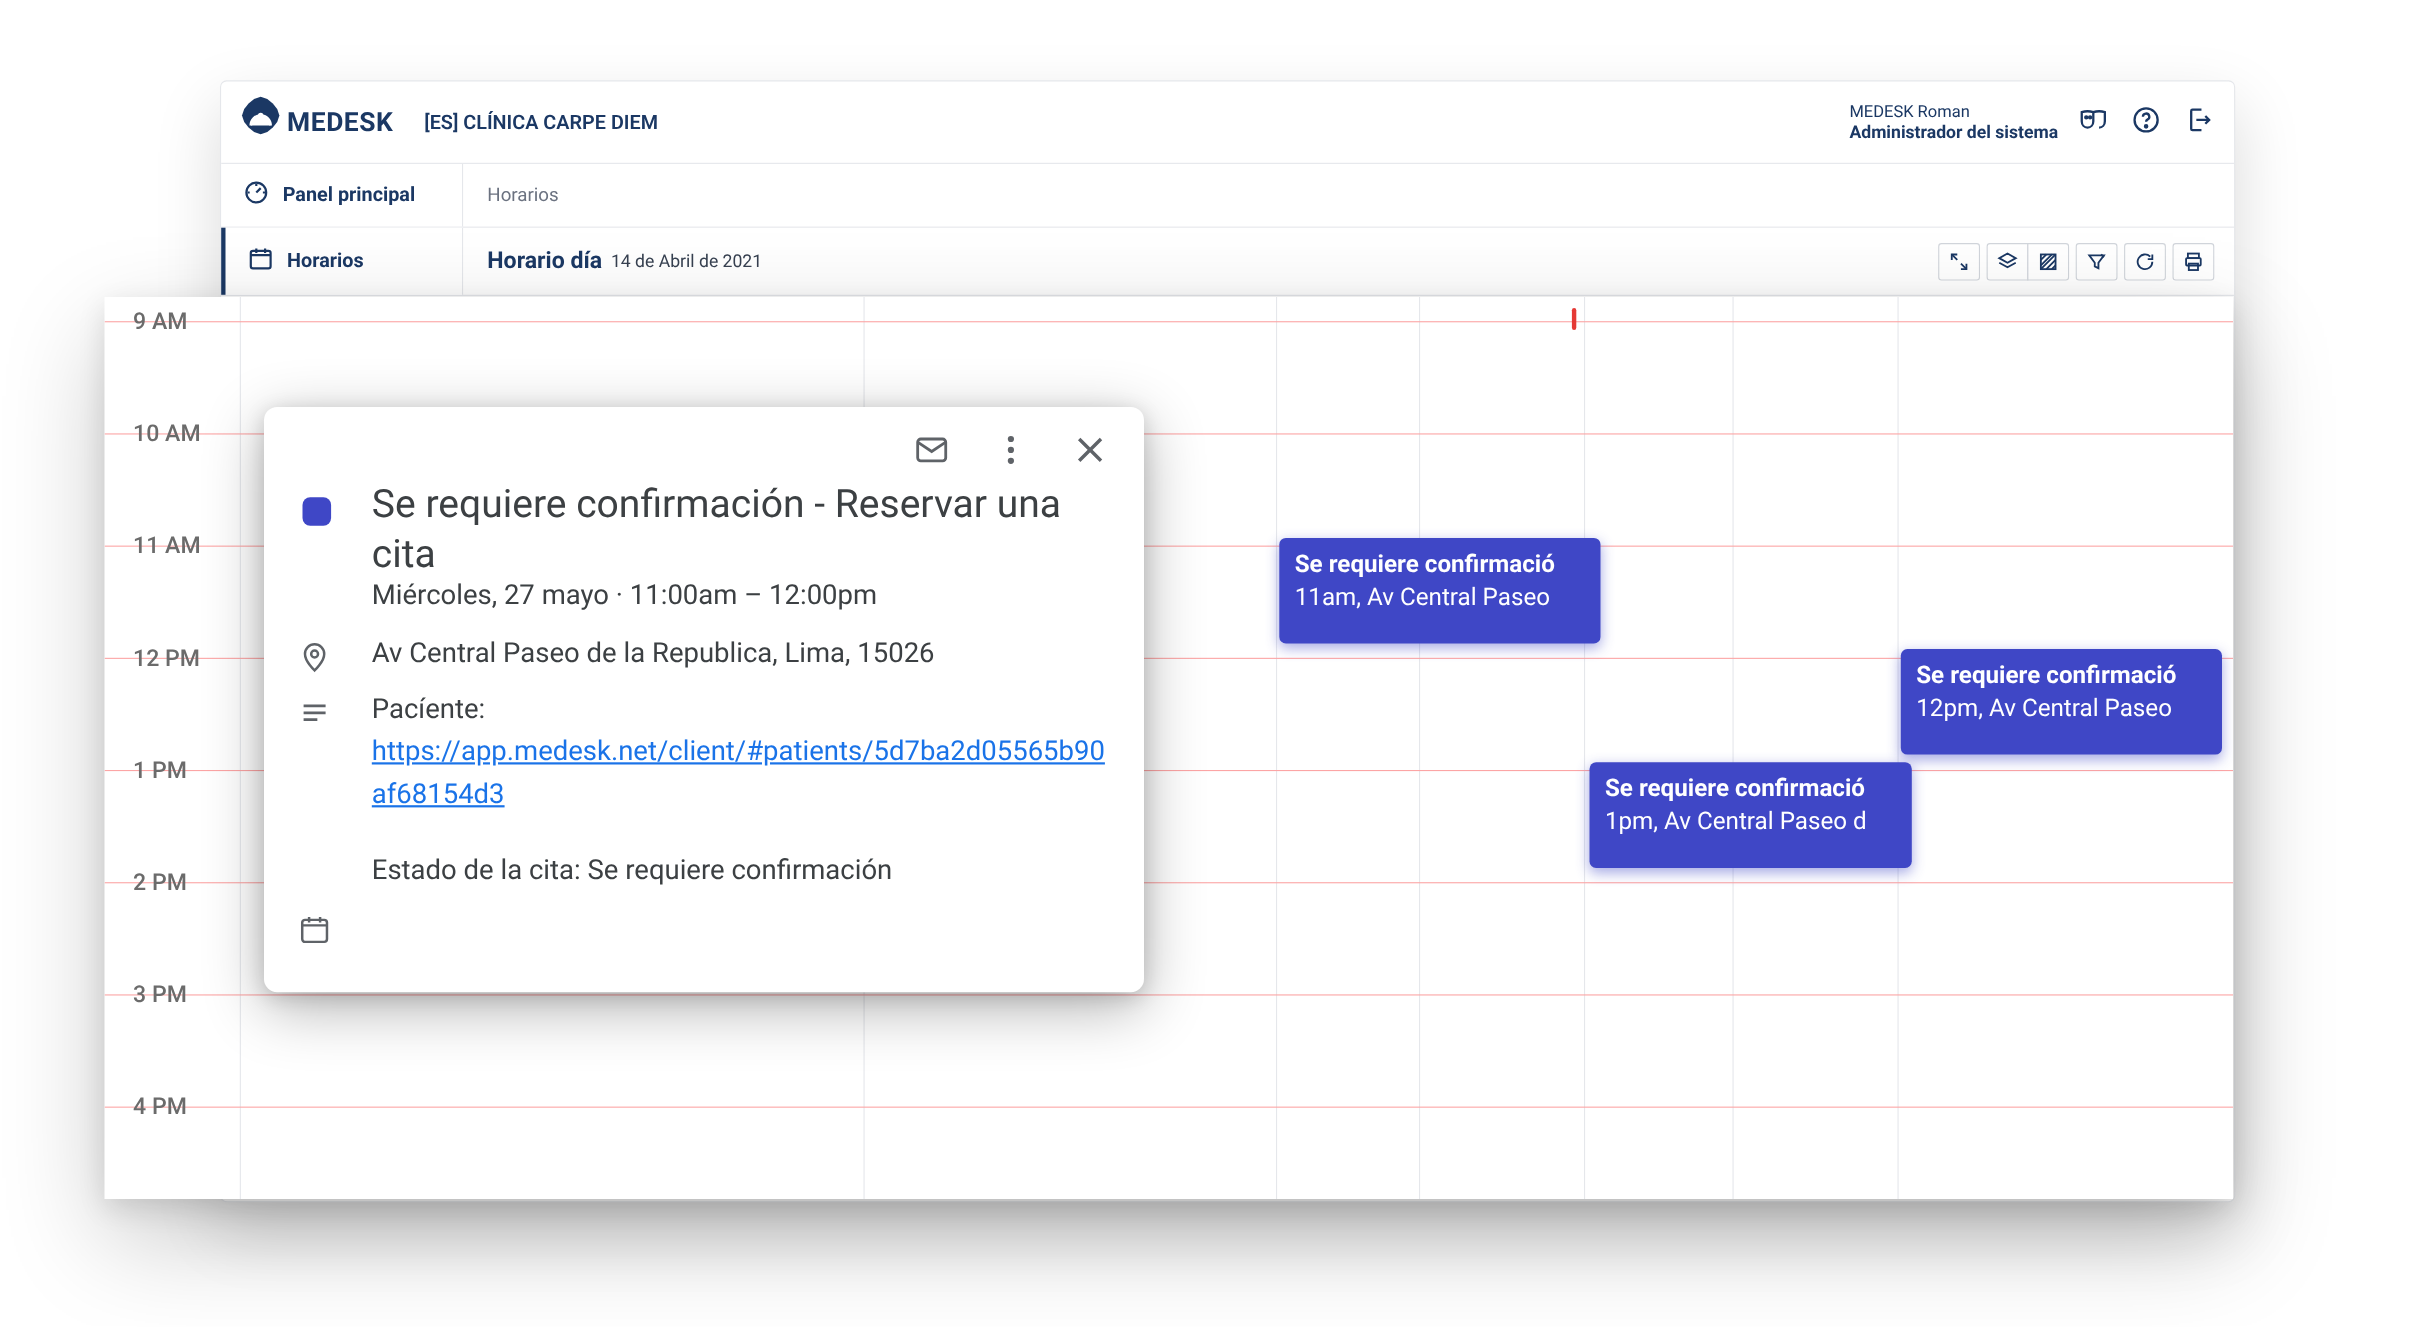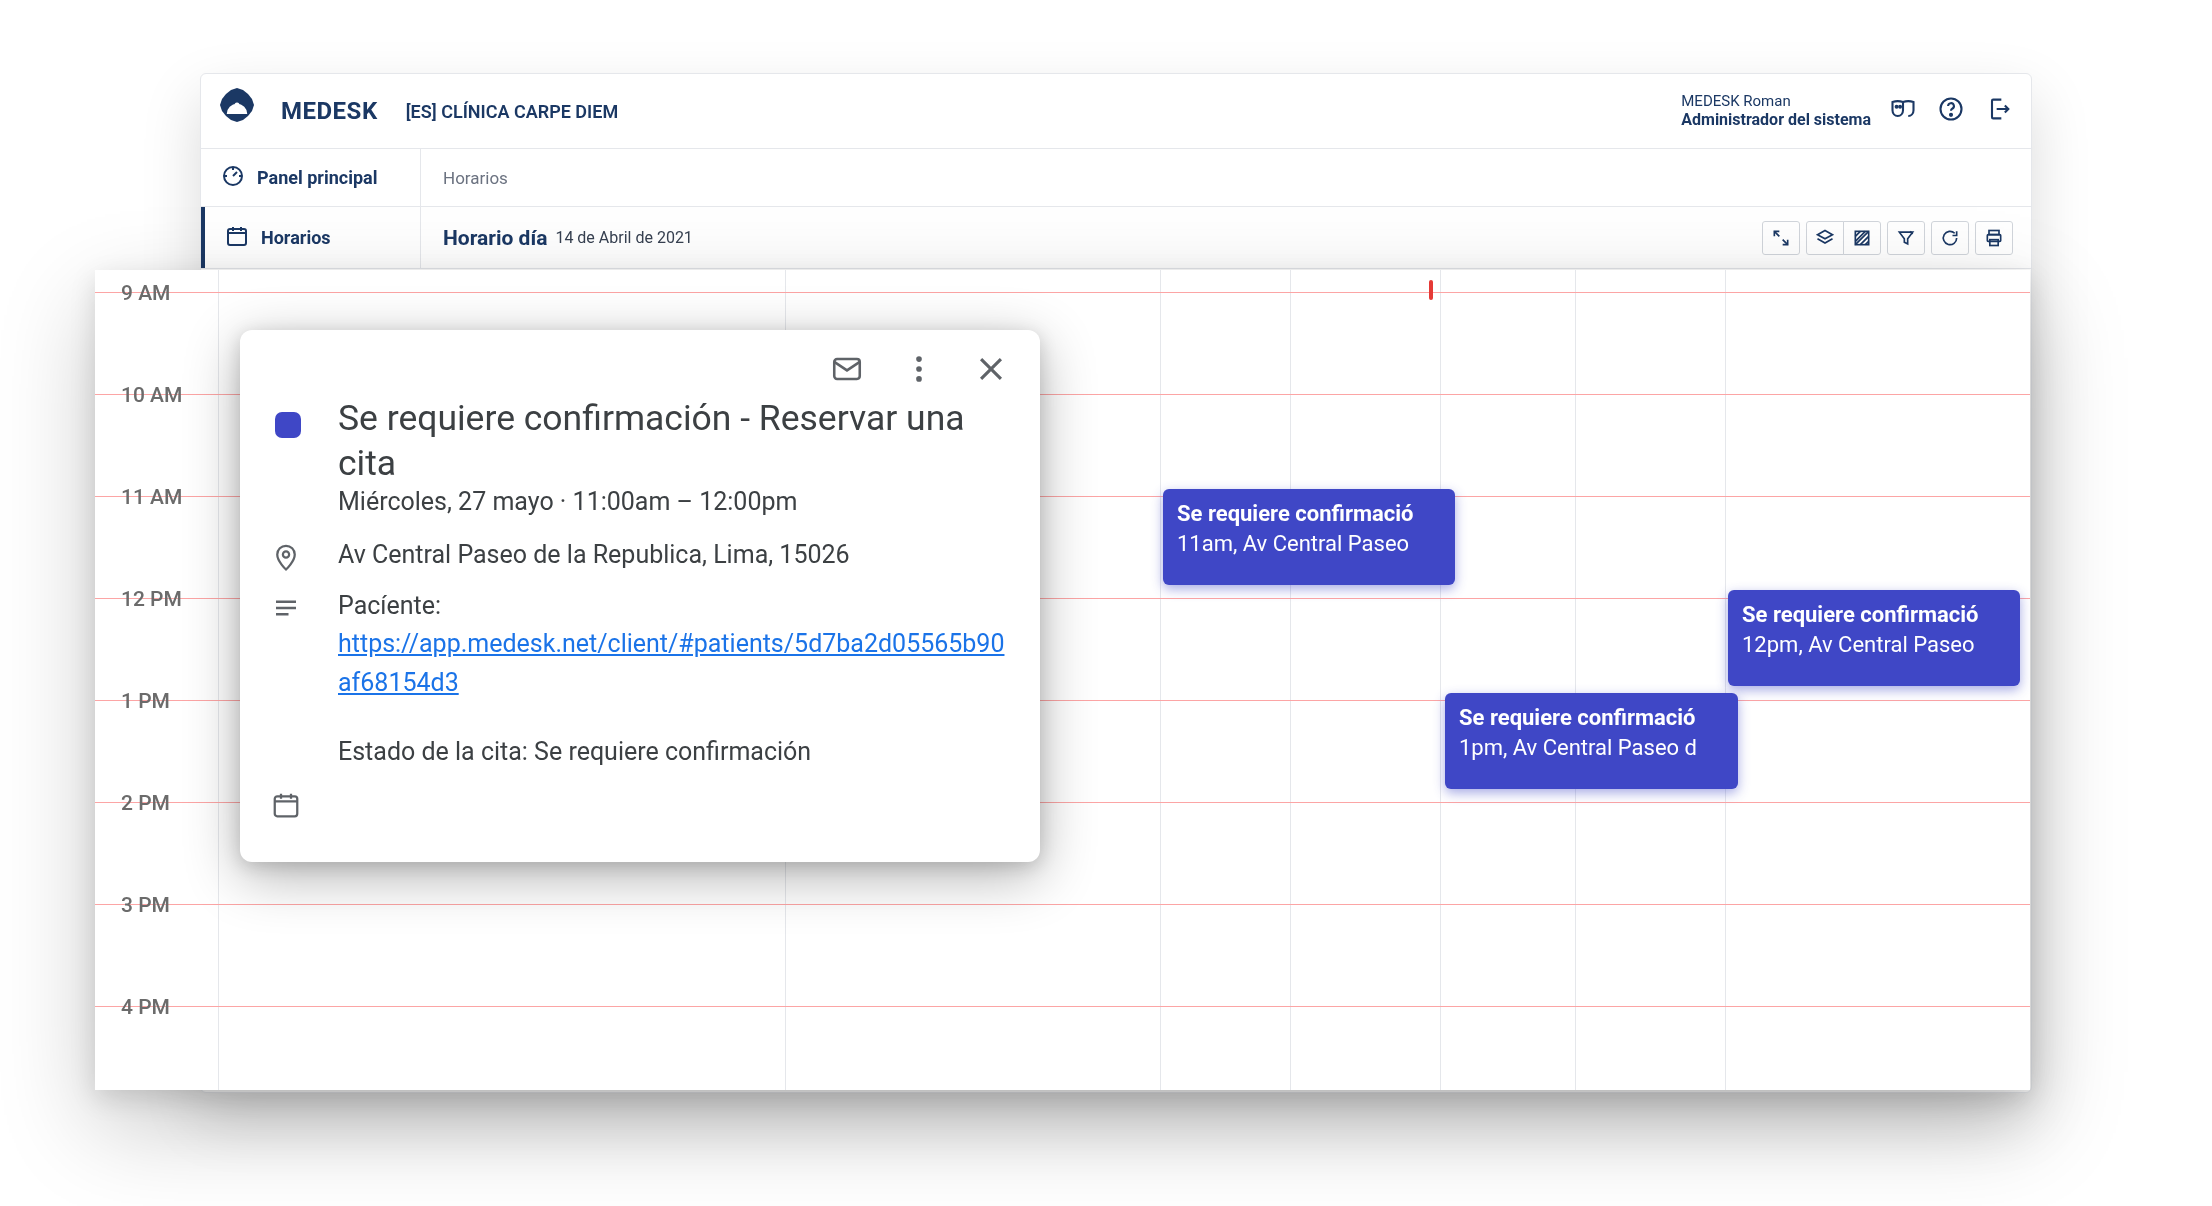--- a/index.html
+++ b/index.html
@@ -28,21 +28,21 @@
   .medesk-topbar {
     display: flex;
     align-items: center;
     height: 75px;
     border-bottom: 1px solid #e5e7eb;
     padding: 0 18px 0 14px;
   }
   .medesk-logo-wrap {
     display: flex;
     align-items: center;
-    gap: 22px;
+    gap: 2px;
   }
   .medesk-logo-icon {
     width: 44px; height: 44px;
     color: #1b3864;
   }
   .medesk-logo-text {
     font-size: 24px;
     font-weight: 700;
     letter-spacing: 0.5px;
     color: #1b3864;
@@ -217,21 +217,21 @@
     overflow: hidden;
     white-space: nowrap;
   }
   .event .title-line { font-weight: 700; }
   .event .sub-line { font-weight: 400; }
 
   
   .popup {
     position: absolute;
     left: 240px;
-    top: 330px;
+    top: 370px;
     width: 800px;
     background: #fff;
     border-radius: 12px;
     box-shadow: 0 14px 55px rgba(0,0,0,0.30), 0 4px 18px rgba(0,0,0,0.15);
     padding: 22px 28px 30px 28px;
   }
   .popup-actions {
     display: flex;
     justify-content: flex-end;
     align-items: center;

